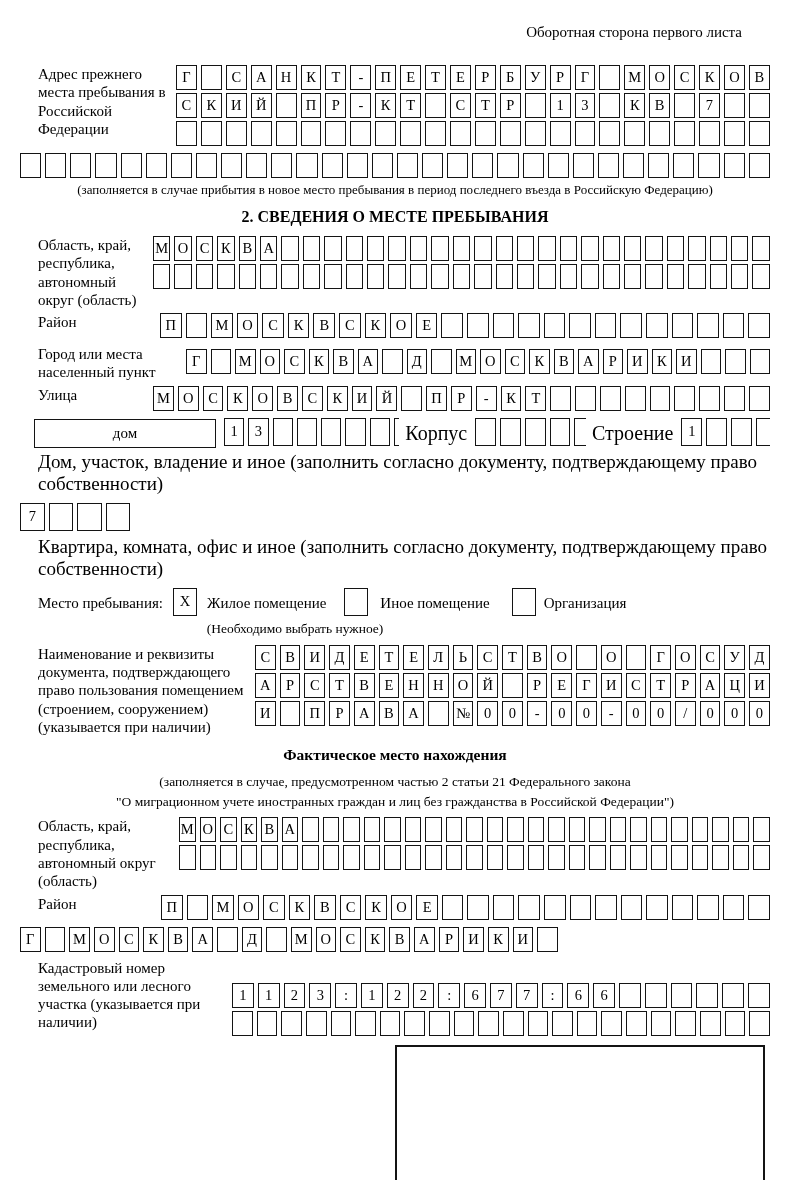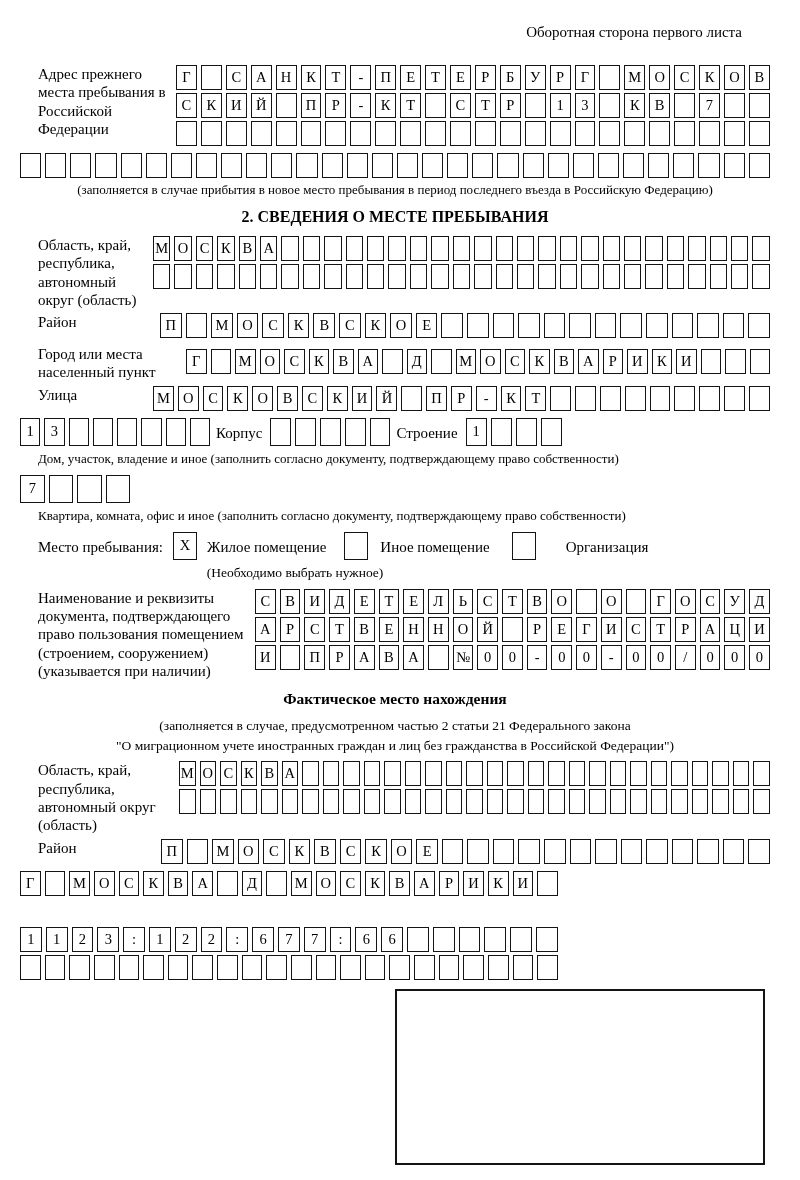--- a/index.html
+++ b/index.html
@@ -20,29 +20,29 @@
   .cells{display:flex;gap:4px;height:25px;margin-bottom:3px;overflow:hidden;}
   .cb{
     box-sizing:border-box;border:1.6px solid #141414;height:25px;
     display:flex;align-items:center;justify-content:center;
     font-size:14.5px;flex:0 0 auto;background:#fff;
   }
   .fullrow .cells{height:26px;}
   .note{font-size:13px;text-align:center;margin:3px 0 10px;}
   .h2{font-weight:bold;font-size:16px;text-align:center;margin:4px 0 10px;}
   .h3{font-weight:bold;font-size:15.5px;text-align:center;margin:10px 0 8px;}
-  .cap{font-size:13px;margin:2px 0 8px 18px;}
+  .cap{font-size:19px;margin:2px 0 8px 18px;}
   .inlrow{display:flex;align-items:center;margin:4px 0 2px;}
   .wbox{
     border:1.6px solid #141414;height:29px;box-sizing:border-box;
     display:flex;align-items:center;justify-content:center;font-size:15px;flex:0 0 auto;
   }
   .bx180{width:182px;margin-left:14px;margin-right:8px;}
   .bx200{width:200px;margin-left:14px;margin-right:10px;}
-  .inl{font-size:15px;padding:0 8px 0 6px;white-space:nowrap;}
+  .inl{font-size:20px;padding:0 8px 0 6px;white-space:nowrap;}
   .g8{width:190px;} .g5{width:120px;} .g4{width:96px;} .g4q{width:110px;} .g1{width:24px;}
   .g8,.g5,.g4,.g4q,.g1{height:28px;}
   .g8 .cb,.g5 .cb,.g4 .cb,.g4q .cb,.g1 .cb{height:28px;}
   .mrow{display:flex;align-items:center;margin:6px 0 0;}
   .mlabel{font-size:15px;padding-left:18px;margin-right:10px;white-space:nowrap;}
   .mopt{font-size:15px;white-space:nowrap;}
   .mnote{font-size:13.5px;text-align:center;width:430px;margin:2px 0 8px 60px;}
   .factnotes{font-size:13.5px;text-align:center;line-height:1.45;margin:0 0 6px;}
   .stamp{width:370px;height:176px;border:2px solid #141414;box-sizing:border-box;margin:6px 0 8px 375px;}
 </style>
@@ -331,20 +331,21 @@
         <span class="cb" style="width: 20.84px;"></span>
         <span class="cb" style="width: 20.84px;"></span>
         <span class="cb" style="width: 20.84px;"></span>
         <span class="cb" style="width: 20.84px;"></span>
         <span class="cb" style="width: 20.84px;"></span>
       </div>
   </div>
 </div>
 
 <div class="inlrow">
+  <div class="wbox bx180">дом</div>
   <div class="cells g8">
       <span class="cb" style="width: 20.25px;">1</span>
       <span class="cb" style="width: 20.25px;">3</span>
       <span class="cb" style="width: 20.25px;"></span>
       <span class="cb" style="width: 20.25px;"></span>
       <span class="cb" style="width: 20.25px;"></span>
       <span class="cb" style="width: 20.25px;"></span>
       <span class="cb" style="width: 20.25px;"></span>
       <span class="cb" style="width: 20.25px;"></span>
     </div>
@@ -382,21 +383,21 @@
       <span class="cb" style="width: 24px;">X</span>
     </div>
   <div class="mopt" style="margin:0 18px 0 10px">Жилое помещение</div>
   <div class="cells g1">
       <span class="cb" style="width: 24px;"></span>
     </div>
   <div class="mopt" style="margin:0 22px 0 12px">Иное помещение</div>
   <div class="cells g1">
       <span class="cb" style="width: 24px;"></span>
     </div>
-  <div class="mopt" style="margin:0 0 0 30px">Организация</div>
+  <div class="mopt" style="margin:0 0 0 8px">Организация</div>
 </div>
 <div class="mnote">(Необходимо выбрать нужное)</div>
 
 <div class="field">
   <div class="lbl w235">Наименование и реквизиты документа, подтверждающего право пользования помещением (строением, сооружением) (указывается при наличии)</div>
   <div class="val">
     <div class="cells">
         <span class="cb" style="width: 20.71px;">С</span>
         <span class="cb" style="width: 20.71px;">В</span>
         <span class="cb" style="width: 20.71px;">И</span>
@@ -597,20 +598,21 @@
         <span class="cb" style="width: 20.64px;">Р</span>
         <span class="cb" style="width: 20.64px;">И</span>
         <span class="cb" style="width: 20.64px;">К</span>
         <span class="cb" style="width: 20.64px;">И</span>
         <span class="cb" style="width: 20.64px;"></span>
       </div>
   </div>
 </div>
 
 <div class="field">
+  <div class="lbl w212">Кадастровый номер земельного или лесного участка (указывается при наличии)</div>
   <div class="val" style="padding-top:24px">
     <div class="cells">
         <span class="cb" style="width: 21.81px;">1</span>
         <span class="cb" style="width: 21.81px;">1</span>
         <span class="cb" style="width: 21.81px;">2</span>
         <span class="cb" style="width: 21.81px;">3</span>
         <span class="cb" style="width: 21.81px;">:</span>
         <span class="cb" style="width: 21.81px;">1</span>
         <span class="cb" style="width: 21.81px;">2</span>
         <span class="cb" style="width: 21.81px;">2</span>

